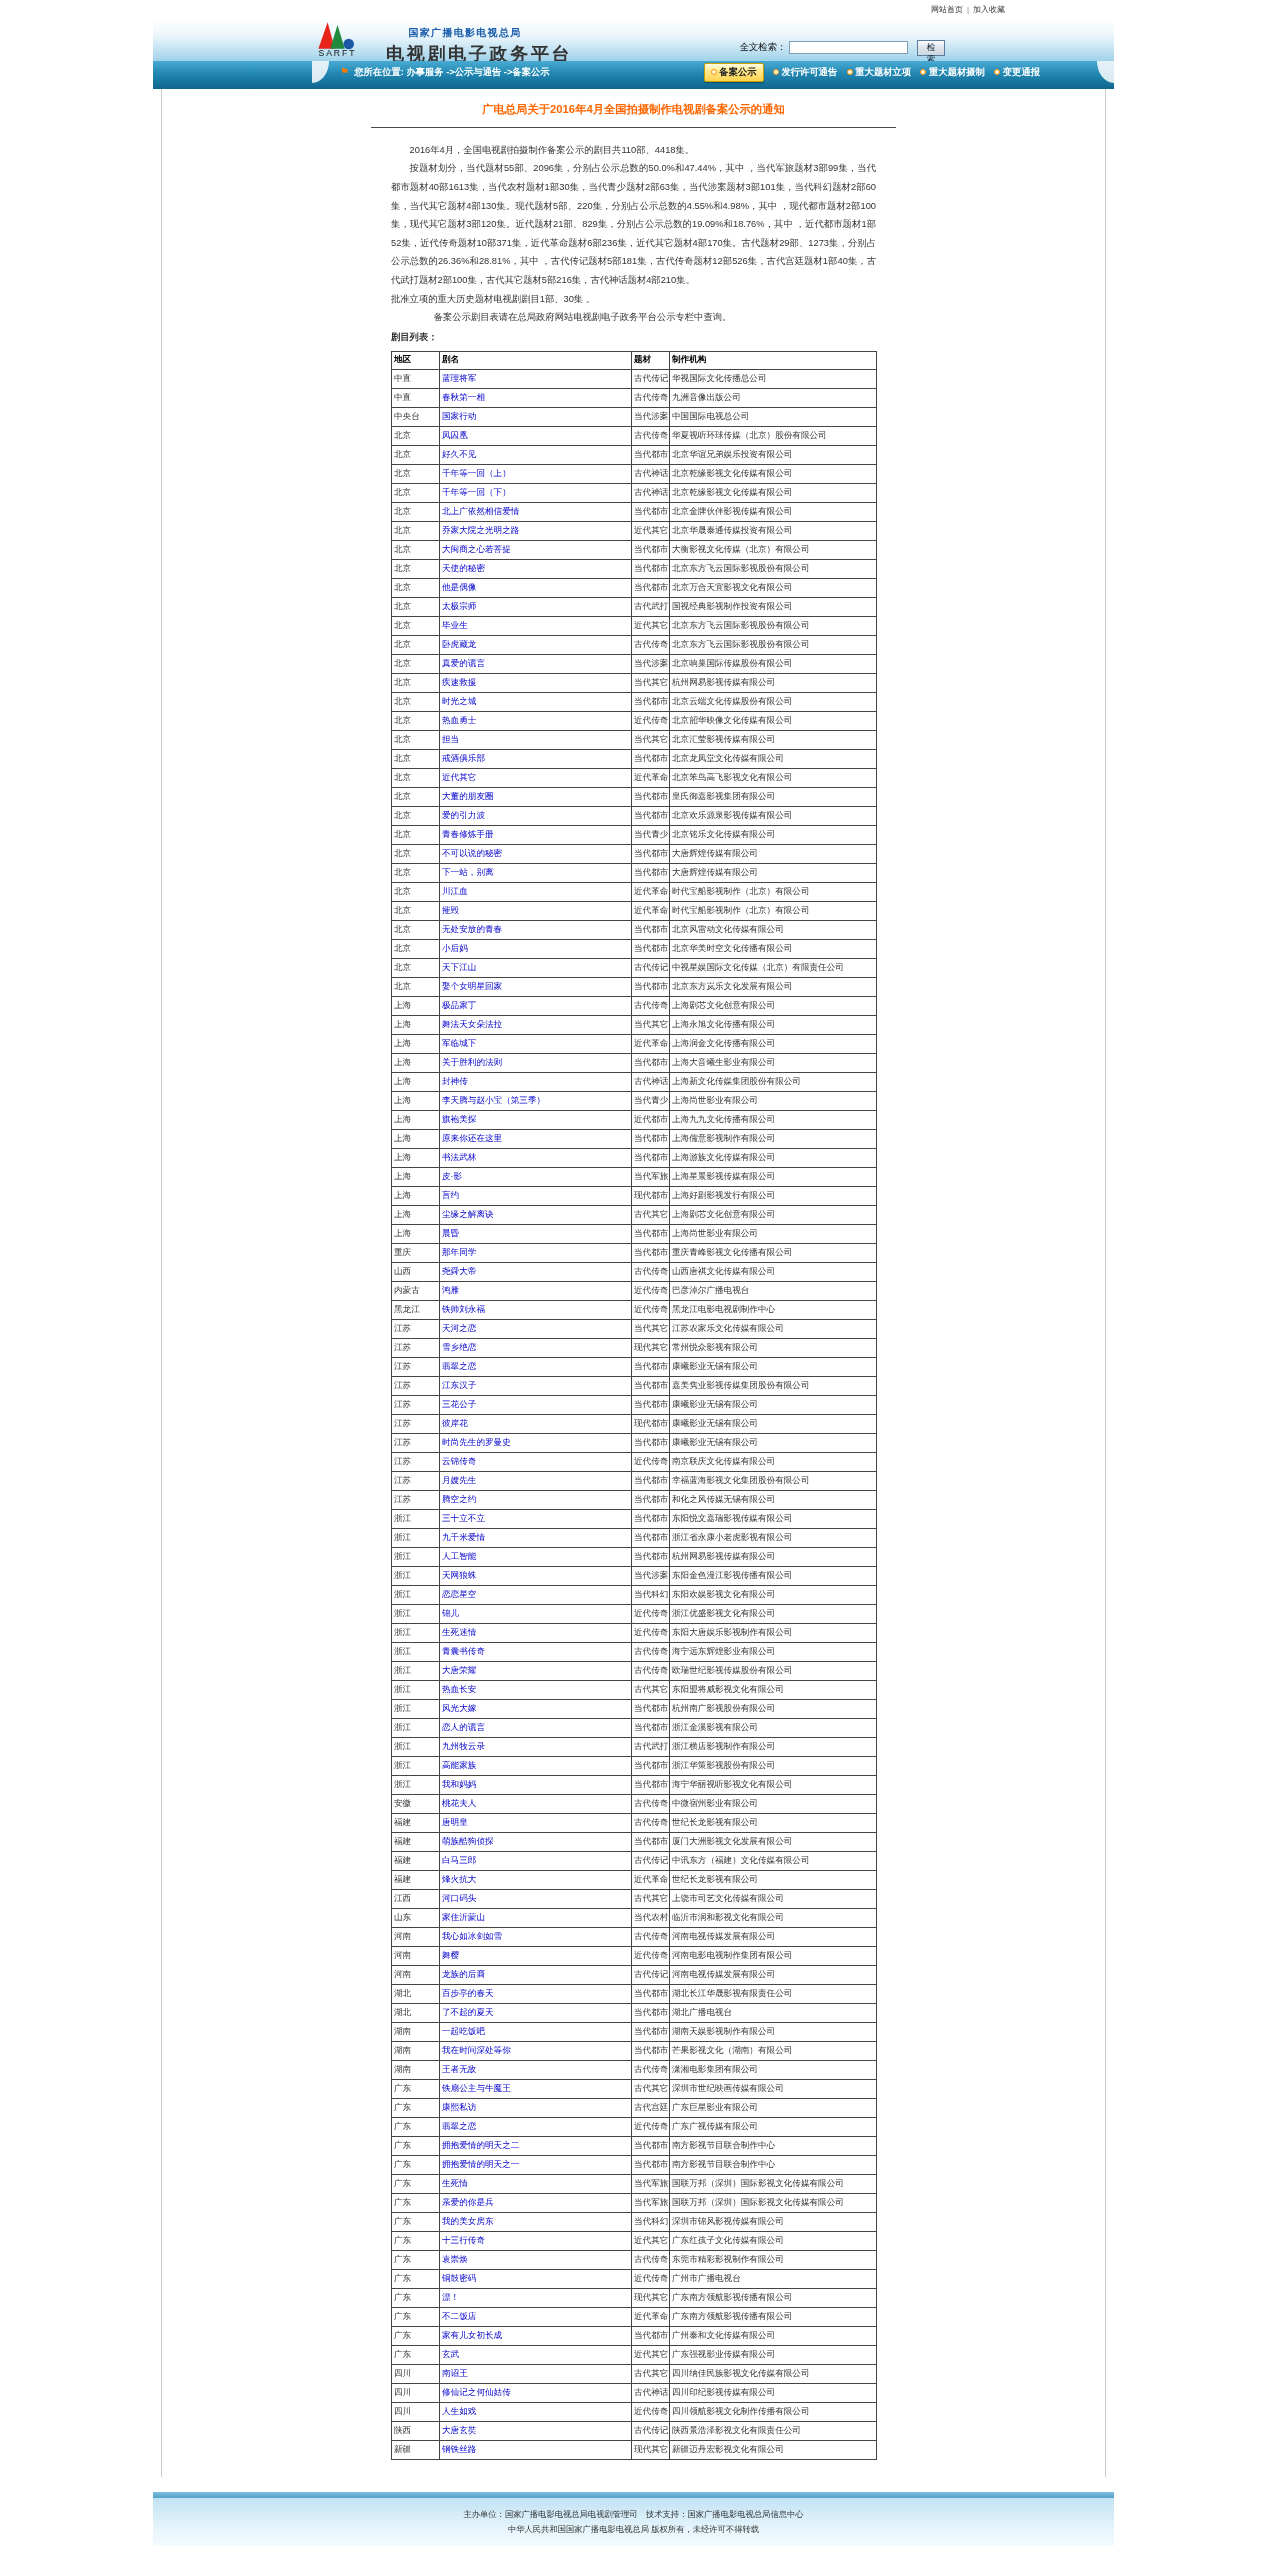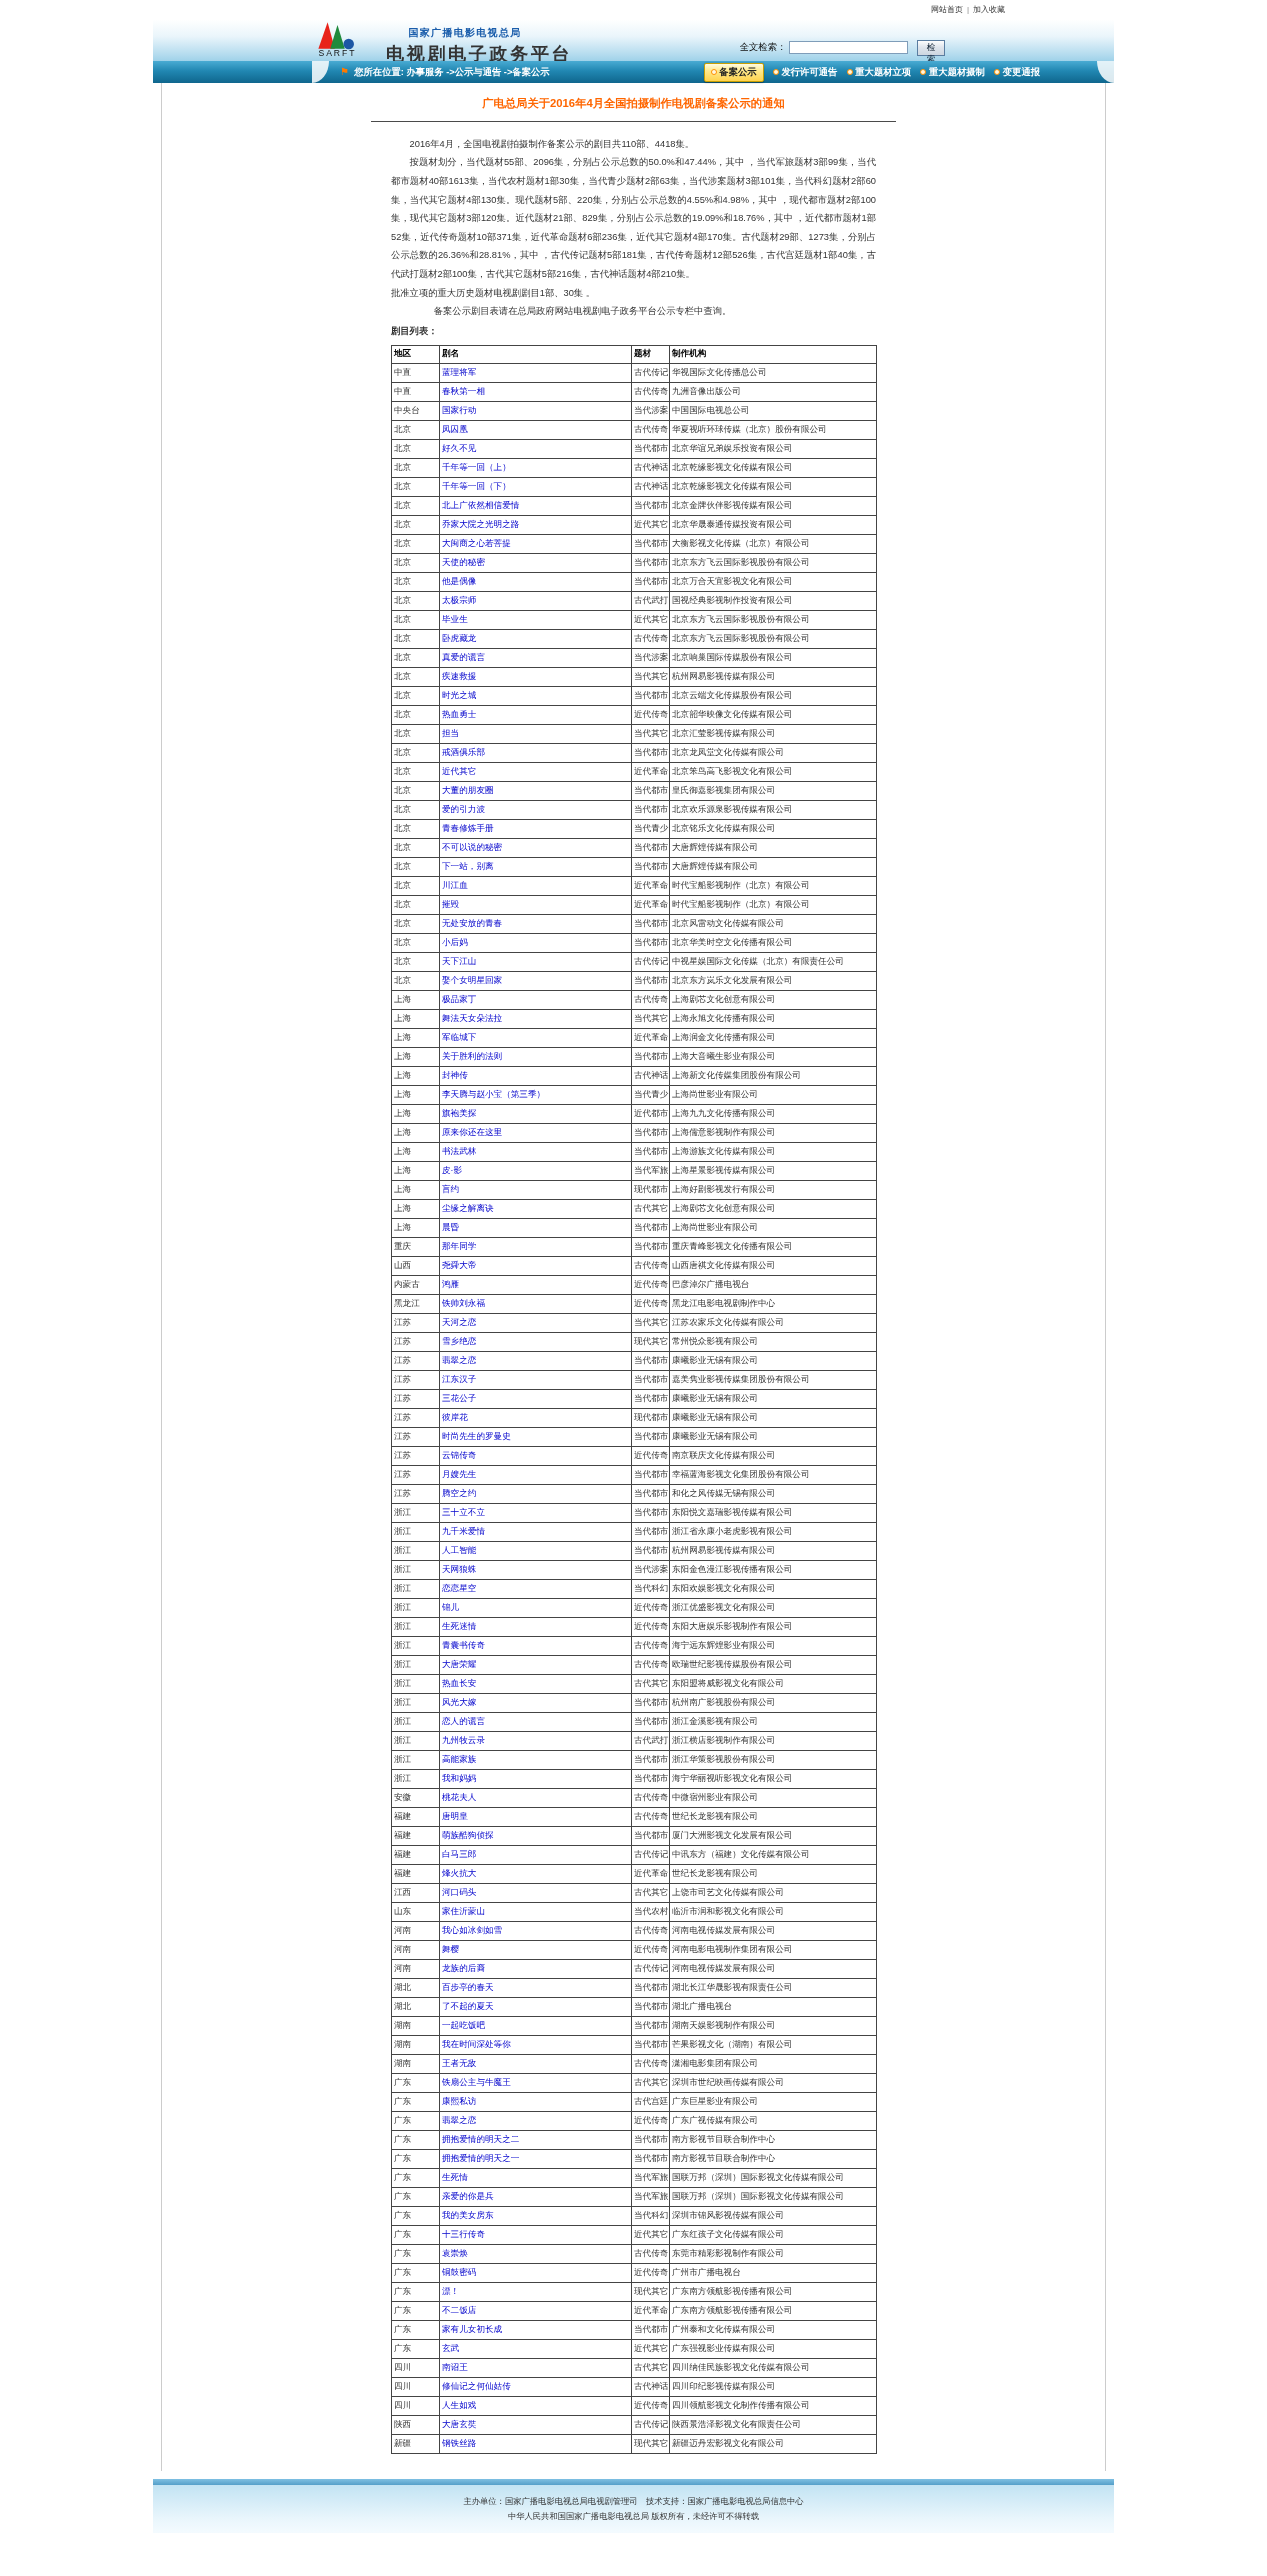--- a/index.html
+++ b/index.html
@@ -21,21 +21,21 @@
   .brand { position:absolute; left:233px; top:6px; }
   .brand .org { color:#1a5dab; font-weight:bold; font-size:10px; letter-spacing:1.3px; padding-left:22.5px; }
   .brand .platform { color:#333; font-size:18px; font-weight:600; letter-spacing:2.7px; margin-top:2px; }
   .search { position:absolute; right:169px; bottom:5.3px; font-size:9.3px; }
   .search label { color:#111; }
   .search input { width:119px; height:13.3px; border:0.7px solid #7f9db9; background:#fff; vertical-align:middle; }
   .search button { margin-left:6.6px; width:28px; height:16px; font-size:8.6px; color:#123;
     background:linear-gradient(180deg,#fdfdfd,#dfe5ec 45%,#cdd6e0); border:0.7px solid #5a7da0; vertical-align:middle; cursor:pointer; }
 
   
-  .nav { position:relative; height:22px;
+  .nav { position:relative; height:28px;
     background:linear-gradient(180deg,#49abd3 0%,#2187b2 45%,#0f668d 100%); overflow:visible; }
   .nav-curve { position:absolute; top:0; width:26.5px; height:22px; background:#fff; }
   .nav-curve.left { left:159px; border-radius:0 0 100% 0 / 0 0 100% 0; opacity:.85; width:17px;}
   .nav-curve.right { right:0; border-radius:0 0 0 100% / 0 0 0 100%; opacity:.85; width:17px;}
   .breadcrumb { position:absolute; left:187px; top:0; line-height:22px; color:#fff; font-weight:bold; font-size:9.3px; white-space:nowrap; }
   .breadcrumb .flag { color:#ff7a00; font-size:10px; margin-right:2.7px; }
   .menu { position:absolute; right:74px; top:0; height:22px; display:flex; align-items:center; gap:9.3px; white-space:nowrap; }
   .ring { display:inline-block; width:6px; height:6px; border:1.3px solid #ff9000; border-radius:50%; background:#fff8e0; margin-right:2.7px; vertical-align:-0.7px; }
   .nav-item { color:#fff; font-weight:bold; font-size:9.3px; cursor:pointer; }
   .tab-active { display:inline-block; background:linear-gradient(180deg,#fffce2,#ffe98c 40%,#ffd34e);
@@ -53,21 +53,21 @@
   .list-label { font-weight:bold; color:#111; margin-top:1.3px !important; }
 
   table.listing { border-collapse:collapse; margin-top:4px; table-layout:fixed; width:485px; }
   table.listing th, table.listing td { border:0.7px solid #444; font-size:8.6px; padding:1.3px 2px; height:19px; overflow:hidden; white-space:nowrap; }
   table.listing th { text-align:left; font-weight:bold; color:#000; height:18px; }
   col.c-region { width:48px; } col.c-title { width:192px; } col.c-genre { width:38px; } col.c-producer { width:207px; }
   td .link { color:#0000cc; cursor:pointer; text-decoration:none; }
   td, th { vertical-align:middle; }
 
   
-  .footer { margin-top:8px; }
+  .footer { margin-top:15px; }
   .footer-strip { height:6px; background:linear-gradient(180deg,#7fc0e2,#549fc9); }
   .footer-body { height:48px; background:linear-gradient(180deg,#c2e3f3,#e9f6fc 70%,#f4fbff);
     text-align:center; font-size:8.3px; color:#333; padding-top:9.3px; line-height:14.6px; }
 </style>
 </head>
 <body>
 
 <div class="site">
 
   <div class="topbar">

